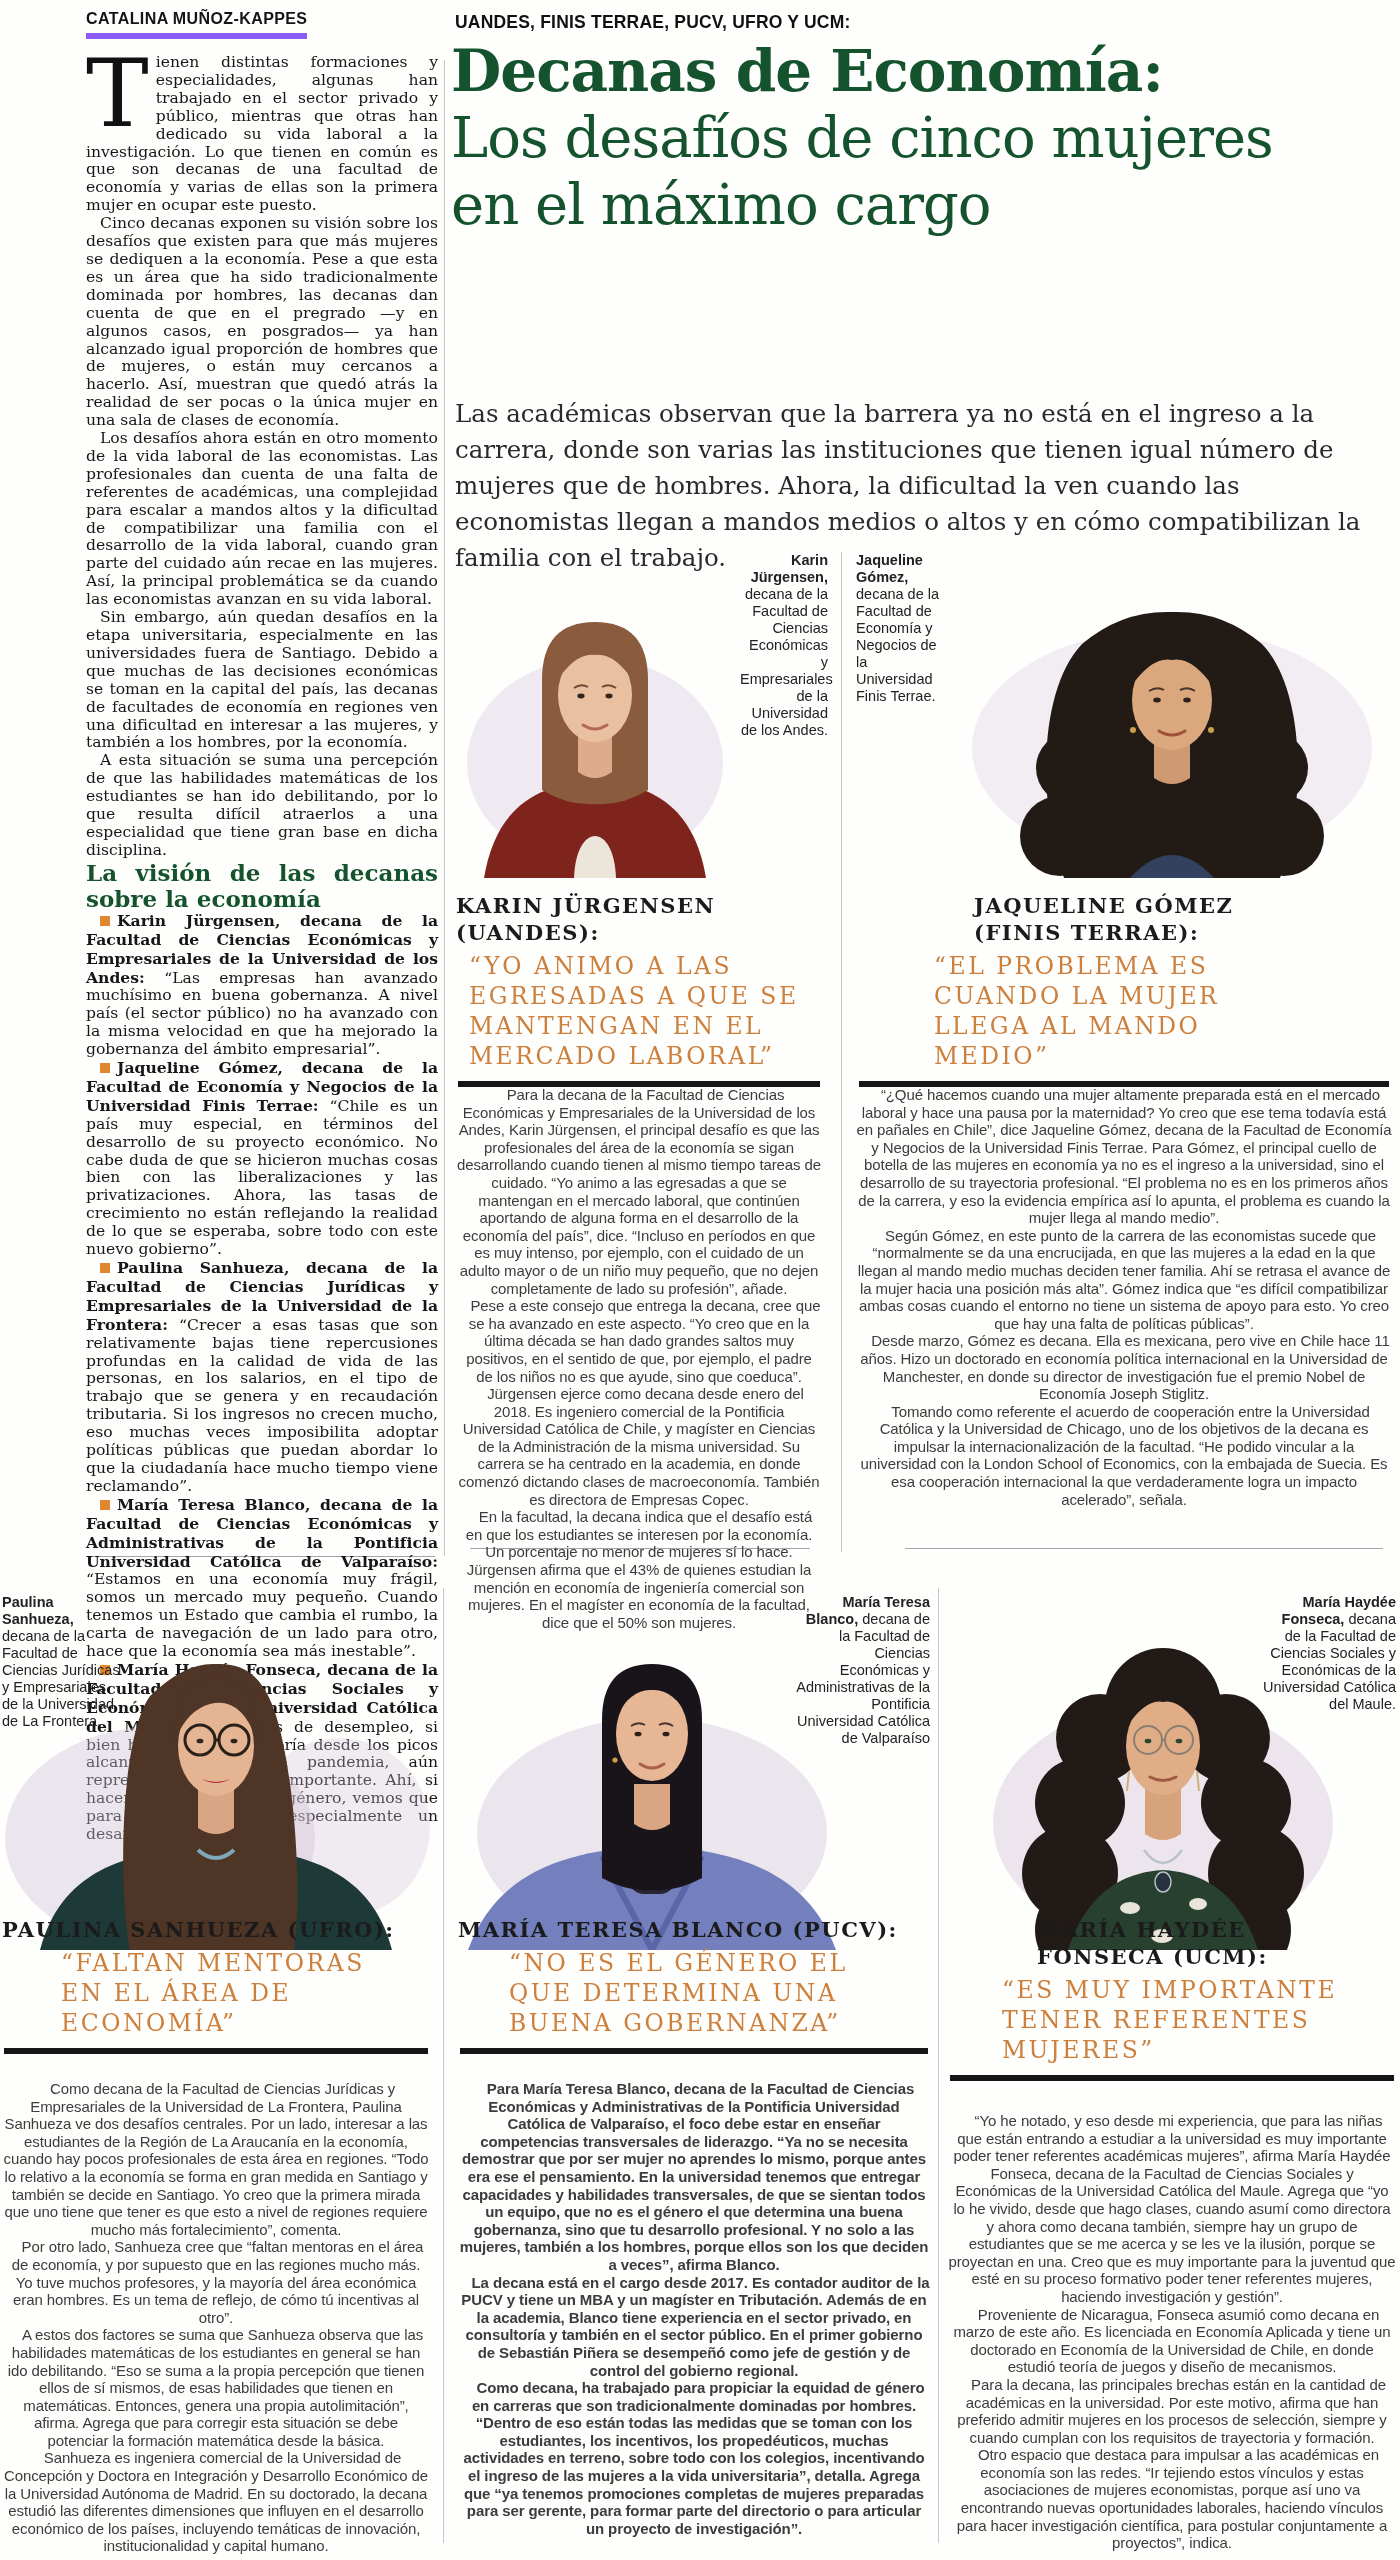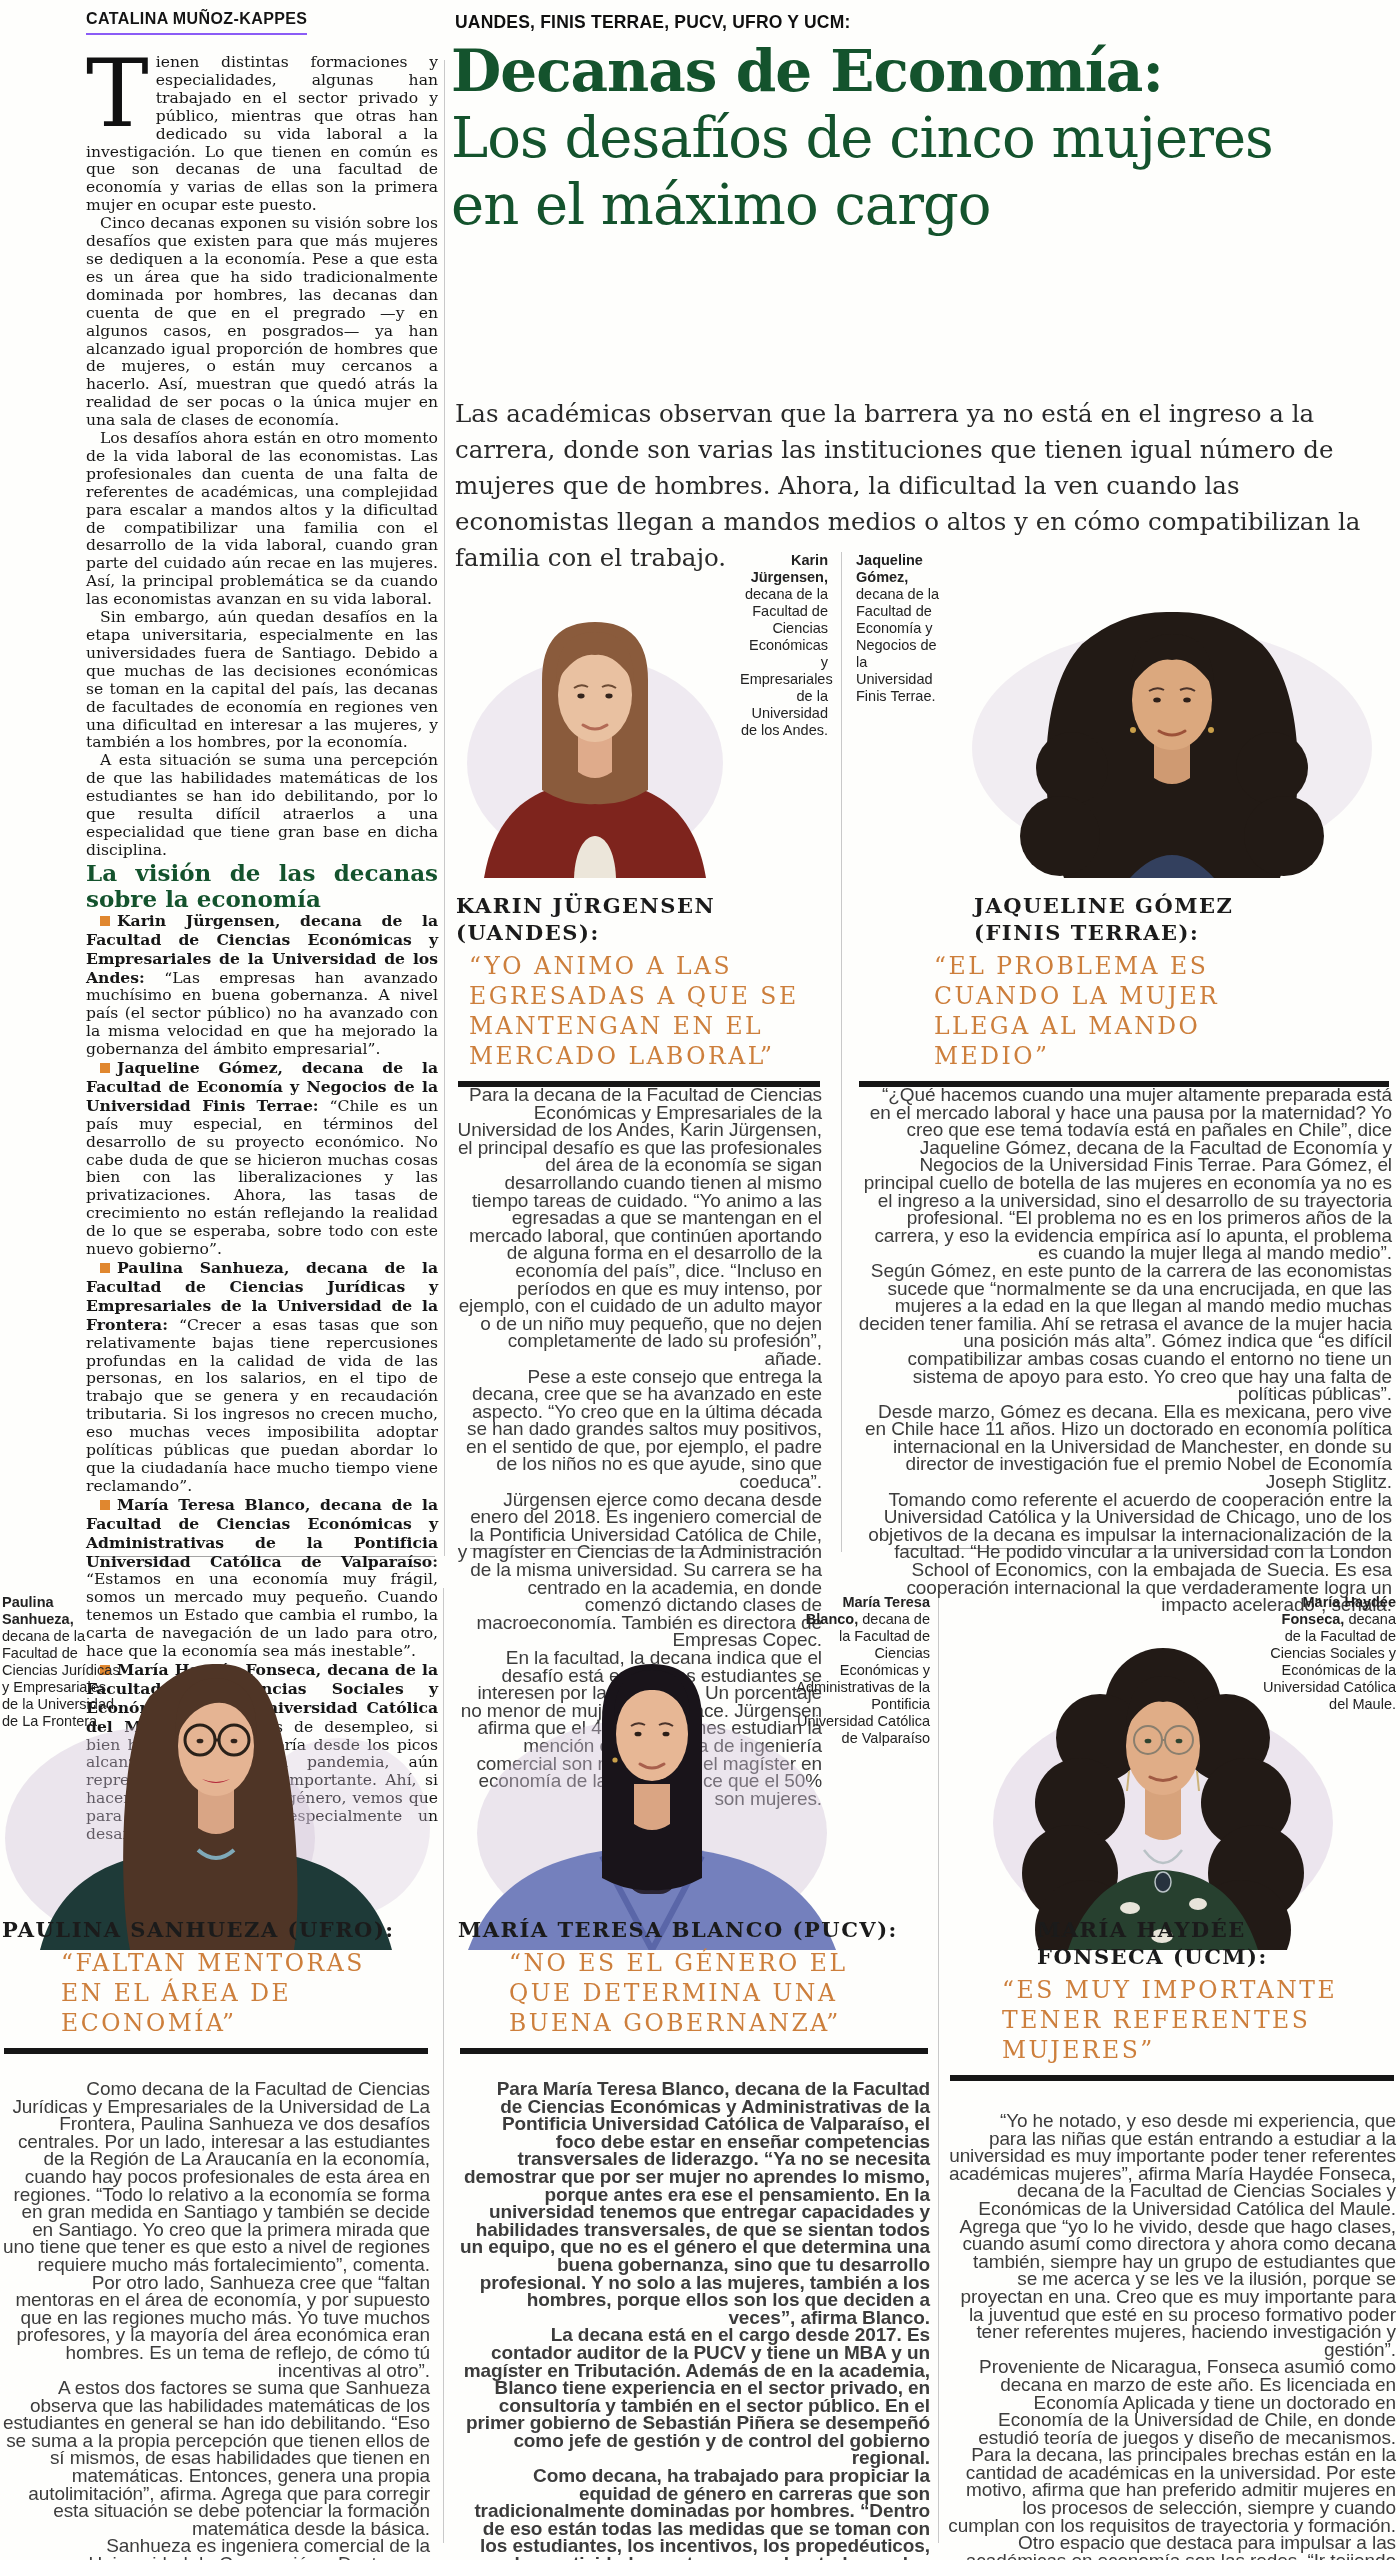--- a/index.html
+++ b/index.html
@@ -1,20 +1,20 @@
 <!DOCTYPE html>
 <html lang="es"><head>
 <meta charset="utf-8">
 <style>
   html,body{margin:0;padding:0;background:#e9e9e9;}
   #page{position:relative;width:1400px;height:2560px;background:#fefefc;overflow:hidden;
         font-family:"DejaVu Serif",serif;color:#161616;}
   
   .byline{position:absolute;left:86px;top:10px;font:700 16px/18px "Liberation Sans",sans-serif;
-          letter-spacing:.4px;color:#141414;border-bottom:2px solid #8b5cf6;padding-bottom:5px;}
+          letter-spacing:.4px;color:#141414;border-bottom:6px solid #8b5cf6;padding-bottom:5px;}
   .intro{position:absolute;left:86px;top:54px;width:352px;font-size:15.6px;line-height:17.9px;
          text-align:justify;hyphens:auto;}
   .intro p{margin:0;text-indent:14px;}
   .intro p.pfirst{text-indent:0;}
   .dropcap{float:left;font-size:94px;line-height:70px;padding:5px 7px 0 0;color:#111;}
   .vision-title{margin:9px 0 5px;font:700 23px/26px "DejaVu Serif",serif;text-indent:0!important;color:#14532d;}
   .vitem{text-indent:0!important;}
   .vbullet{display:inline-block;width:10px;height:10px;background:#e0872f;margin:0 7px 0 14px;}
   .vlead{font-weight:700;}
   
@@ -34,22 +34,22 @@
   .cap{position:absolute;font:400 14.5px/17px "Liberation Sans",sans-serif;color:#222;}
   .cap b{font-weight:700;}
   .cap-right{text-align:right;}
   
   .sec{position:absolute;}
   .sec-name{font:700 21px/27px "DejaVu Serif",serif;letter-spacing:1.5px;color:#1b1b1b;}
   .sec-quote{margin:5px auto 0;font:400 23.5px/30px "DejaVu Serif",serif;letter-spacing:2.5px;color:#cd7f3c;}
   .sec-rule{height:6px;background:#161616;margin:10px auto 0;width:99%;}
   .w300{max-width:300px;} .w380{max-width:380px;} .w310{max-width:310px;} .w370{max-width:370px;} .w340{max-width:340px;} .w270{max-width:270px;}
   
-  .sbody{position:absolute;font-family:"Liberation Sans",sans-serif;font-size:19px;line-height:17.6px;
-         color:#3c3c3c;text-align:right;letter-spacing:-.1px;}
+  .sbody{position:absolute;font-family:"Liberation Sans",sans-serif;font-size:15px;line-height:17.6px;
+         color:#3c3c3c;text-align:center;letter-spacing:-.1px;}
   .sbody p{margin:0;text-indent:13px;}
 </style>
 </head>
 <body>
 
 <div id="page">
 
   <div class="vline" style="left:444px;top:60px;height:1496px;"></div>
   <div class="vline" style="left:841px;top:552px;height:1000px;"></div>
   <div class="vline" style="left:443px;top:1588px;height:955px;"></div>

